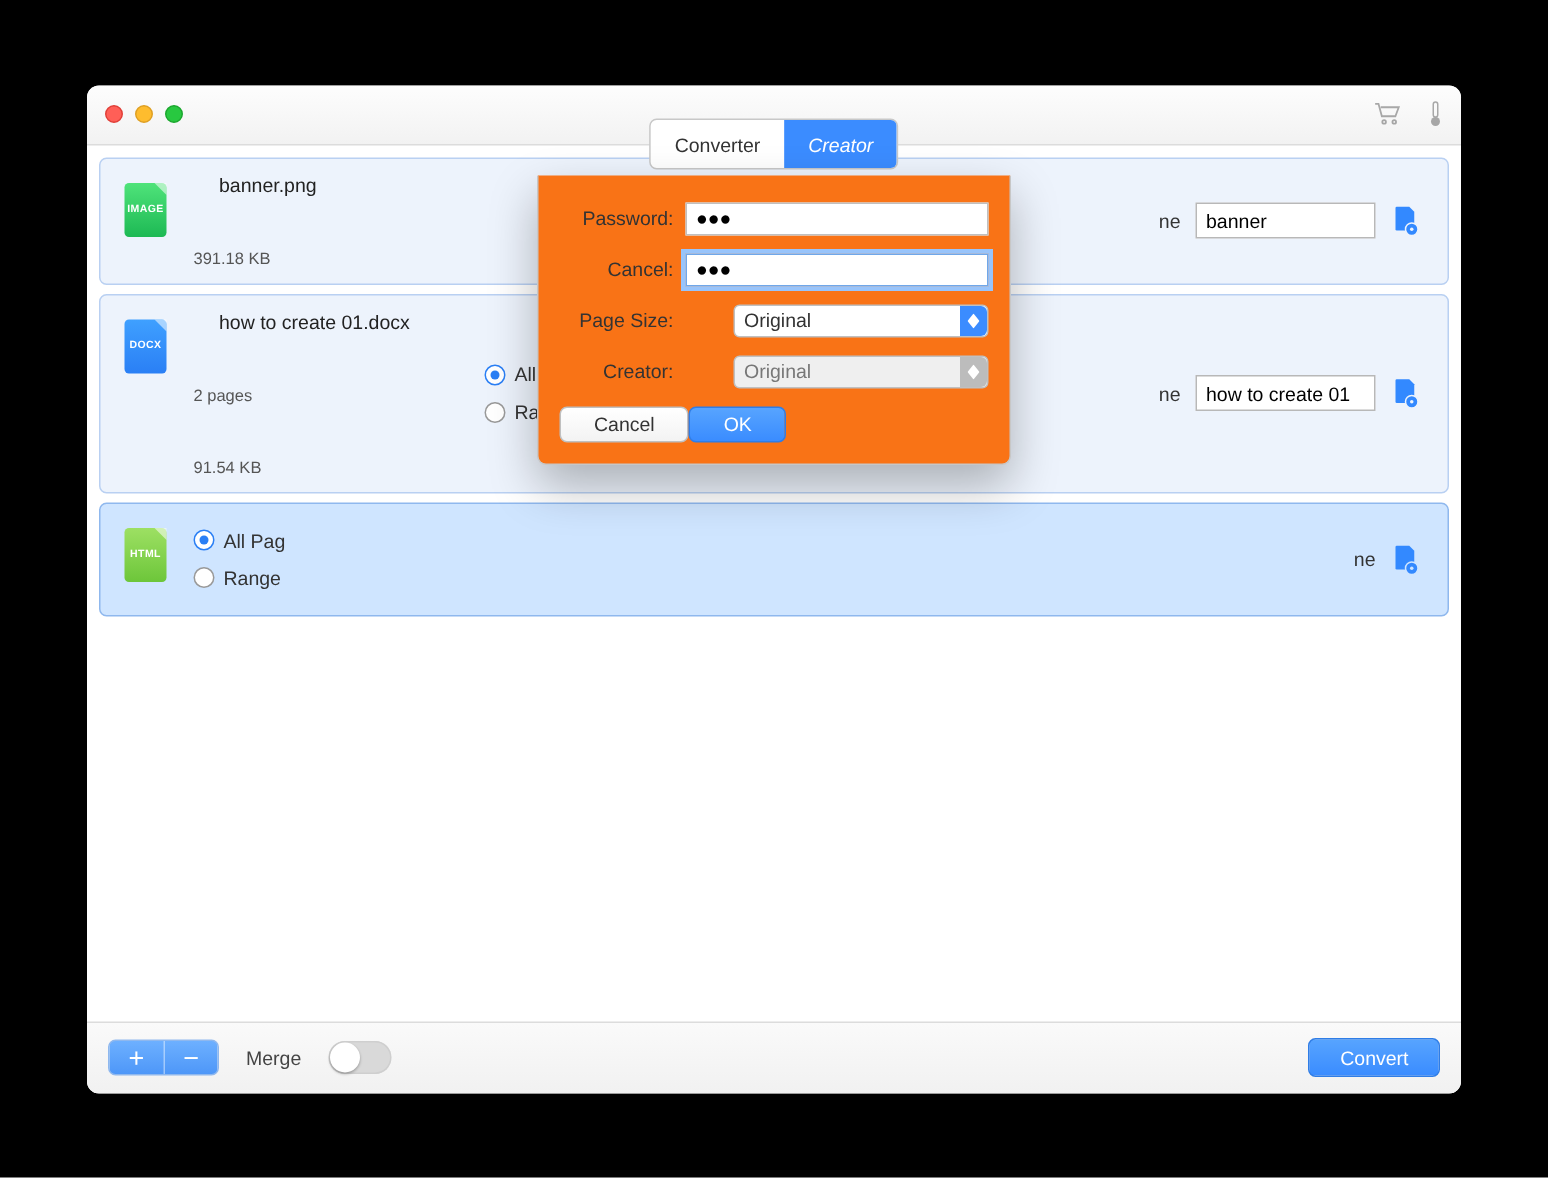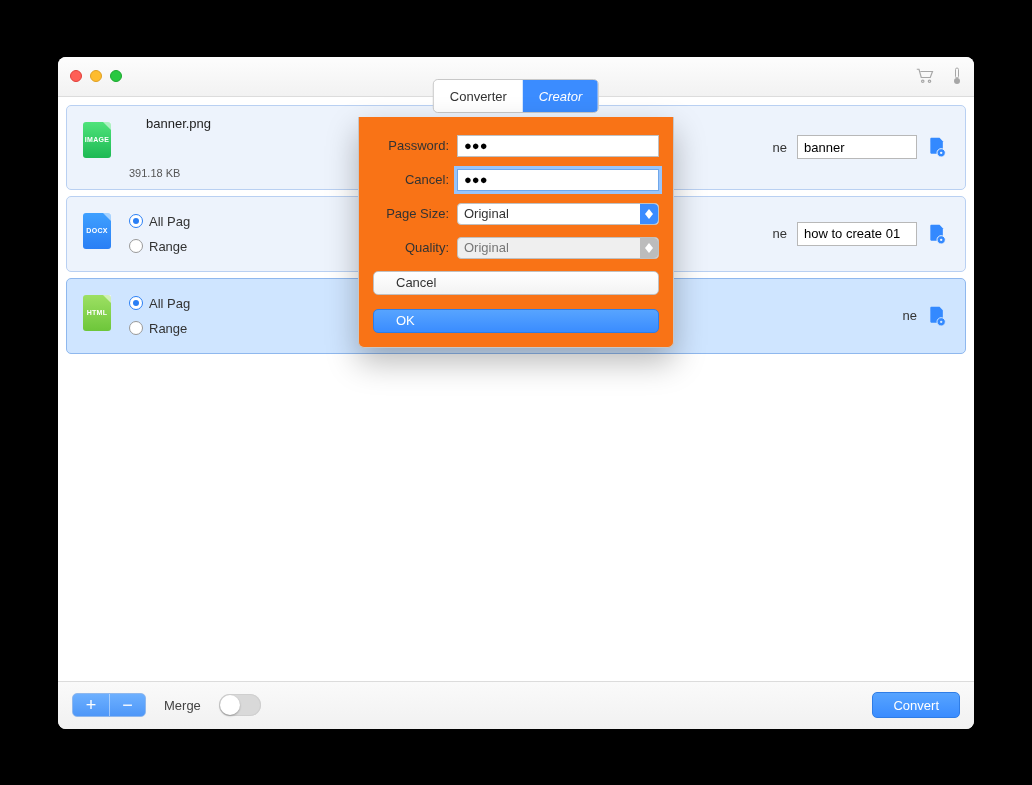--- a/index.html
+++ b/index.html
@@ -142,31 +142,31 @@
   .field { display:flex; align-items:center; gap:8px; margin-bottom:12px; }
   .field label { width:76px; text-align:right; font-size:13px; color:#333; }
   .textin {
     flex:1; height:22px; border:1px solid #c0c0c0; background:#fff; padding:0 6px;
     font-size:13px;
   }
   .textin.focus { outline: 3px solid #98c4fb; border-color:#6fa7ea; }
   .selectin {
     flex:1; height:22px; border:1px solid #c0c0c0; border-radius:4px;
     background:#fff; display:flex; align-items:center; padding:0 6px;
-    font-size:13px; position:relative;
+    font-size:13px; position:relative;margin-left:32px;
   }
   .selectin .arrows {
     position:absolute; right:0; top:0; height:100%; width:18px;
     background:#3b8cff; border-top-right-radius:4px; border-bottom-right-radius:4px;
     display:flex; flex-direction:column; align-items:center; justify-content:center;
   }
   .selectin.disabled { background:#efefef; color:#777; }
   .selectin.disabled .arrows { background:#bcbcbc; }
   .arrows svg { display:block; }
-  .sheet-btns { display:flex; gap:14px; margin-top:10px;flex-direction:column; }
+  .sheet-btns { display:flex; margin-top:10px; }
   .btn {
     height:24px; padding:0 22px; border-radius:5px; font-size:13px;
     border:1px solid #c0c0c0; background:linear-gradient(#ffffff,#f3f3f3);
     display:flex; align-items:center;
   }
   .btn.primary {
     border-color:#2f7de6; background:linear-gradient(#57a4ff,#3a8cff); color:#fff;
   }
   .app-wrap { position:relative; }
 </style>
@@ -229,20 +229,25 @@
         </span>
       </div>
     </div>
 
     <div class="row">
       <div class="fileicon">
         <div class="doc docx">
               <span>DOCX</span>
             </div>
       </div>
+      <div class="meta">
+        <div class="fname">how to create 01.docx</div>
+        <div class="finfo">2 pages</div>
+        <div class="finfo">91.54 KB</div>
+      </div>
       <div class="opts">
         <div class="radio checked">
           <span class="dot"></span>
               <span>All Pag</span>
         </div>
         <div class="radio">
           <span class="dot"></span>
               <span>Range</span>
         </div>
       </div>
@@ -324,21 +329,21 @@
               <path d="M4 0L0 5h8z" fill="#fff"></path>
             </svg>
         <svg width="8" height="5" viewBox="0 0 8 5">
               <path d="M4 5L0 0h8z" fill="#fff"></path>
             </svg>
       </span>
     </div>
   </div>
 
   <div class="field">
-    <label>Quality:</label>
+    <label>Creator:</label>
     <div class="selectin disabled">
       <span>Original</span>
       <span class="arrows">
         <svg width="8" height="5" viewBox="0 0 8 5">
               <path d="M4 0L0 5h8z" fill="#fff"></path>
             </svg>
         <svg width="8" height="5" viewBox="0 0 8 5">
               <path d="M4 5L0 0h8z" fill="#fff"></path>
             </svg>
       </span>

